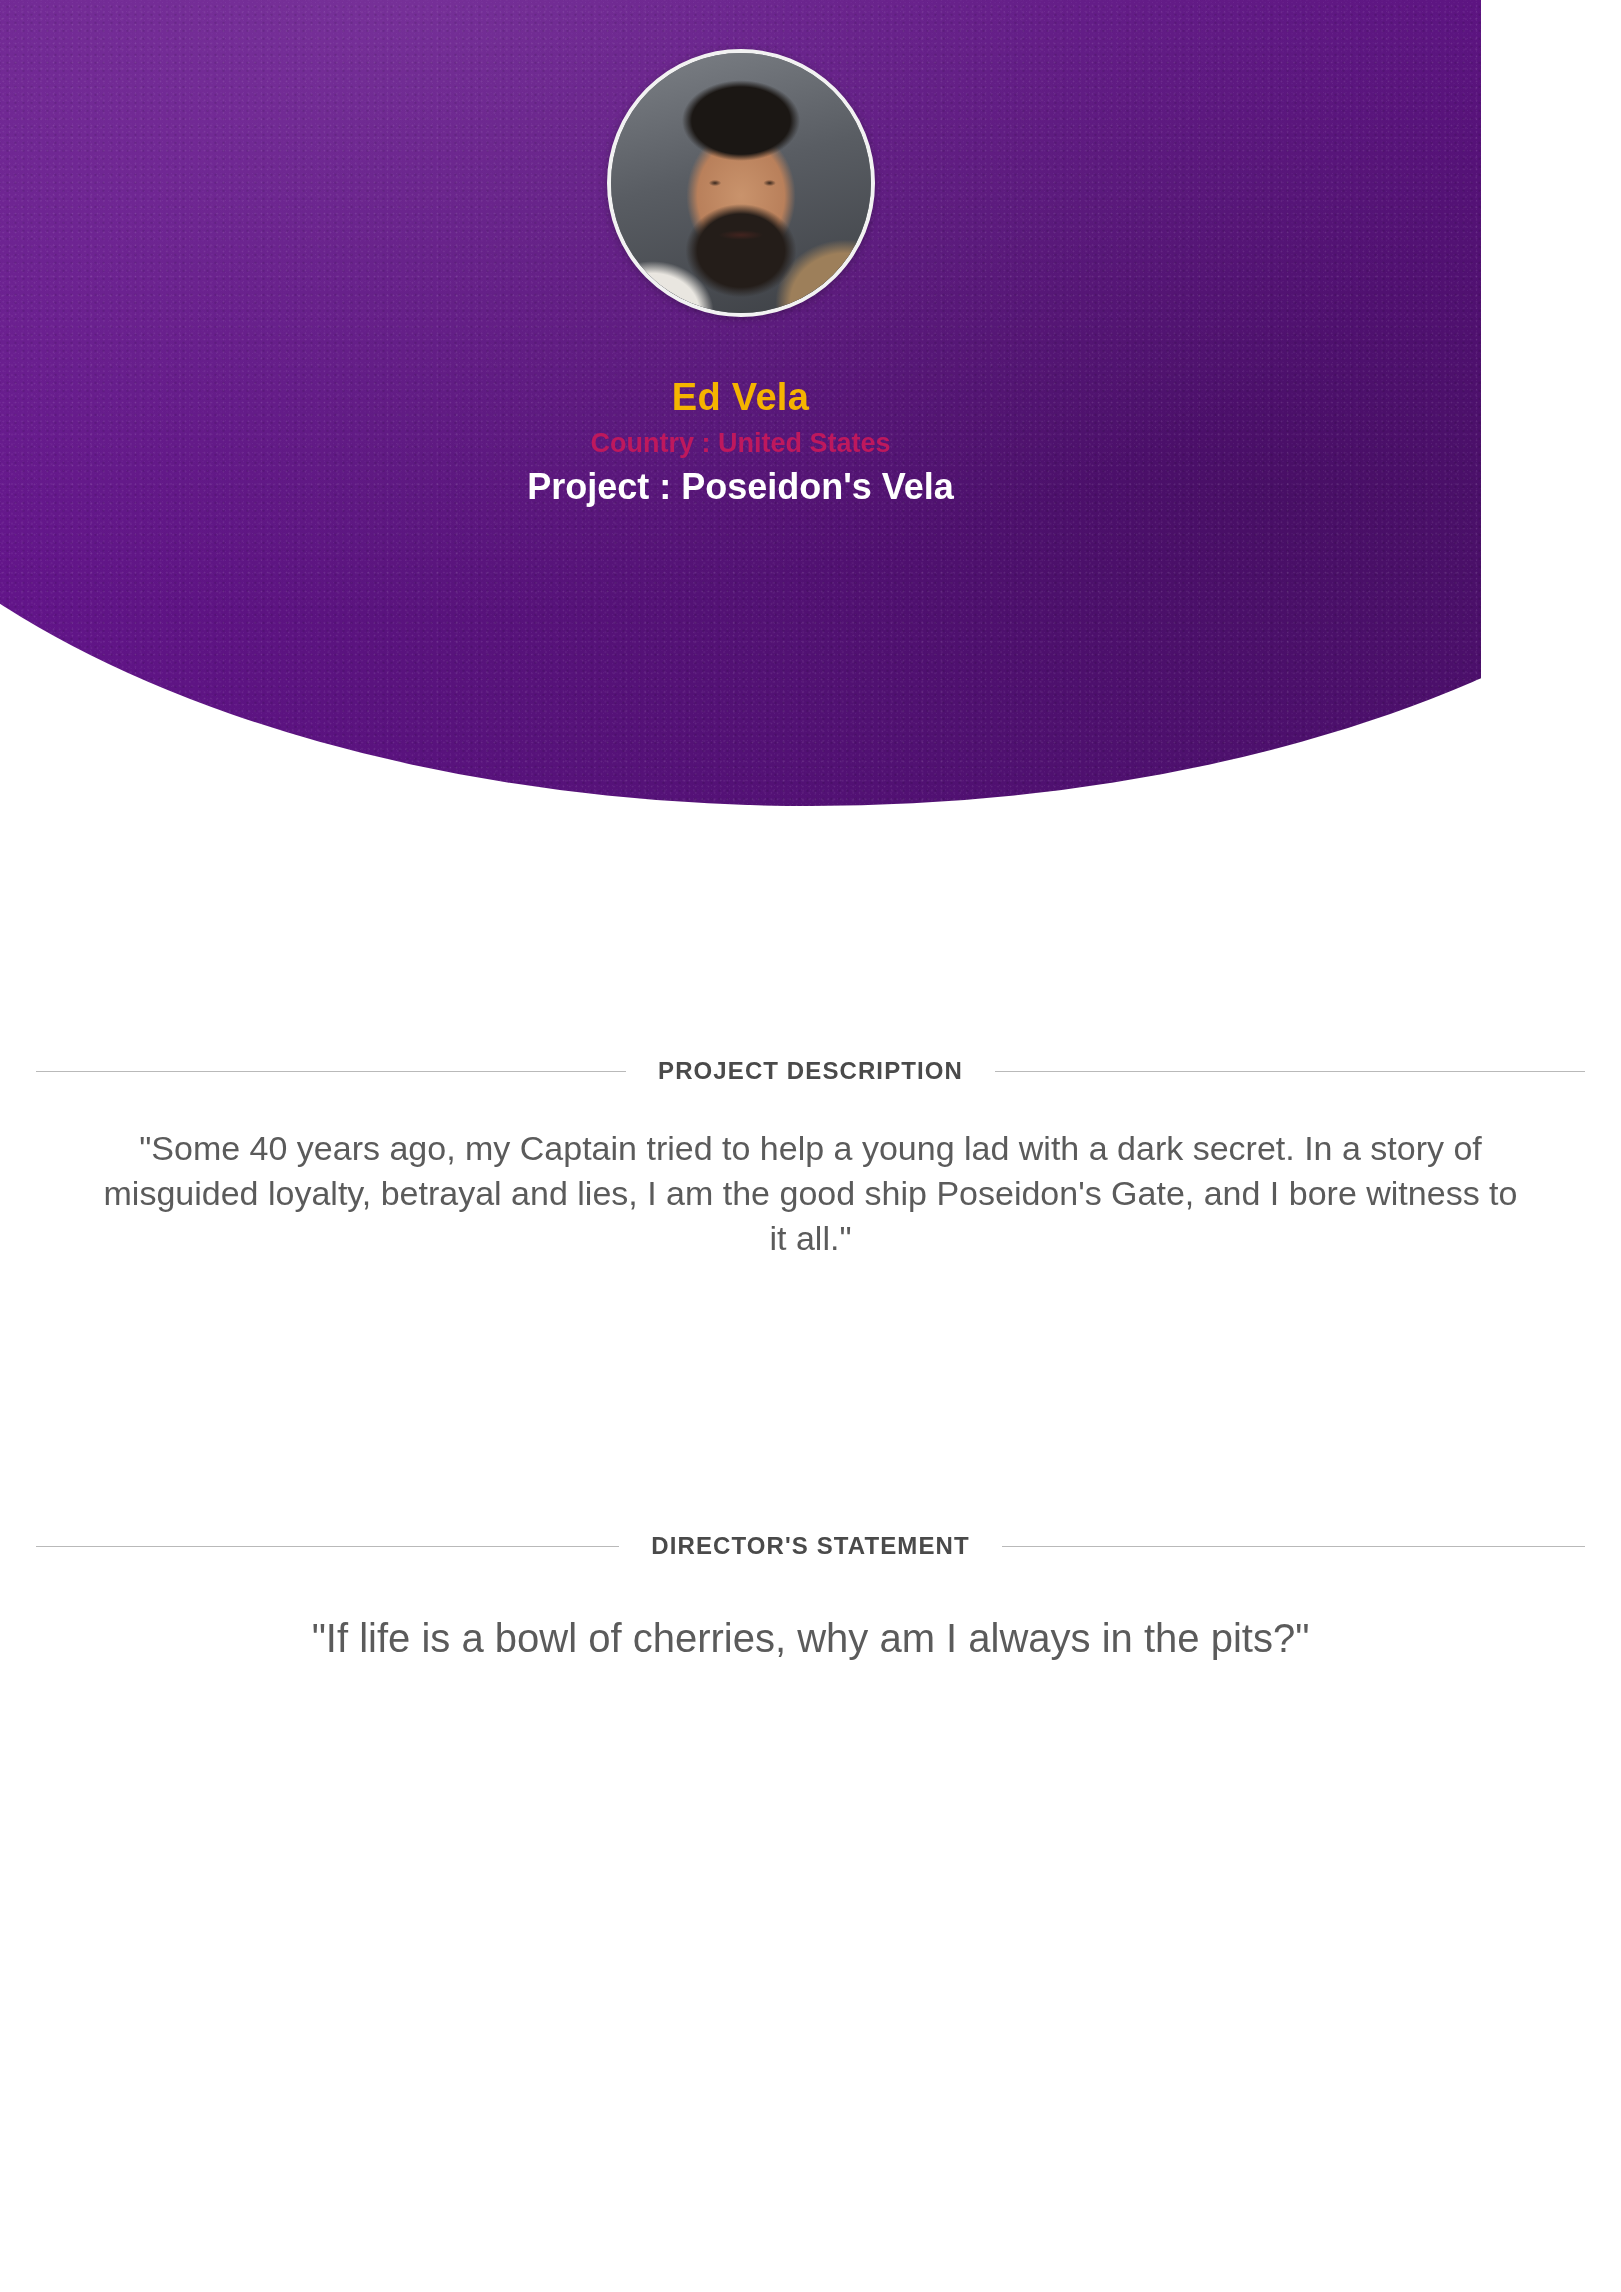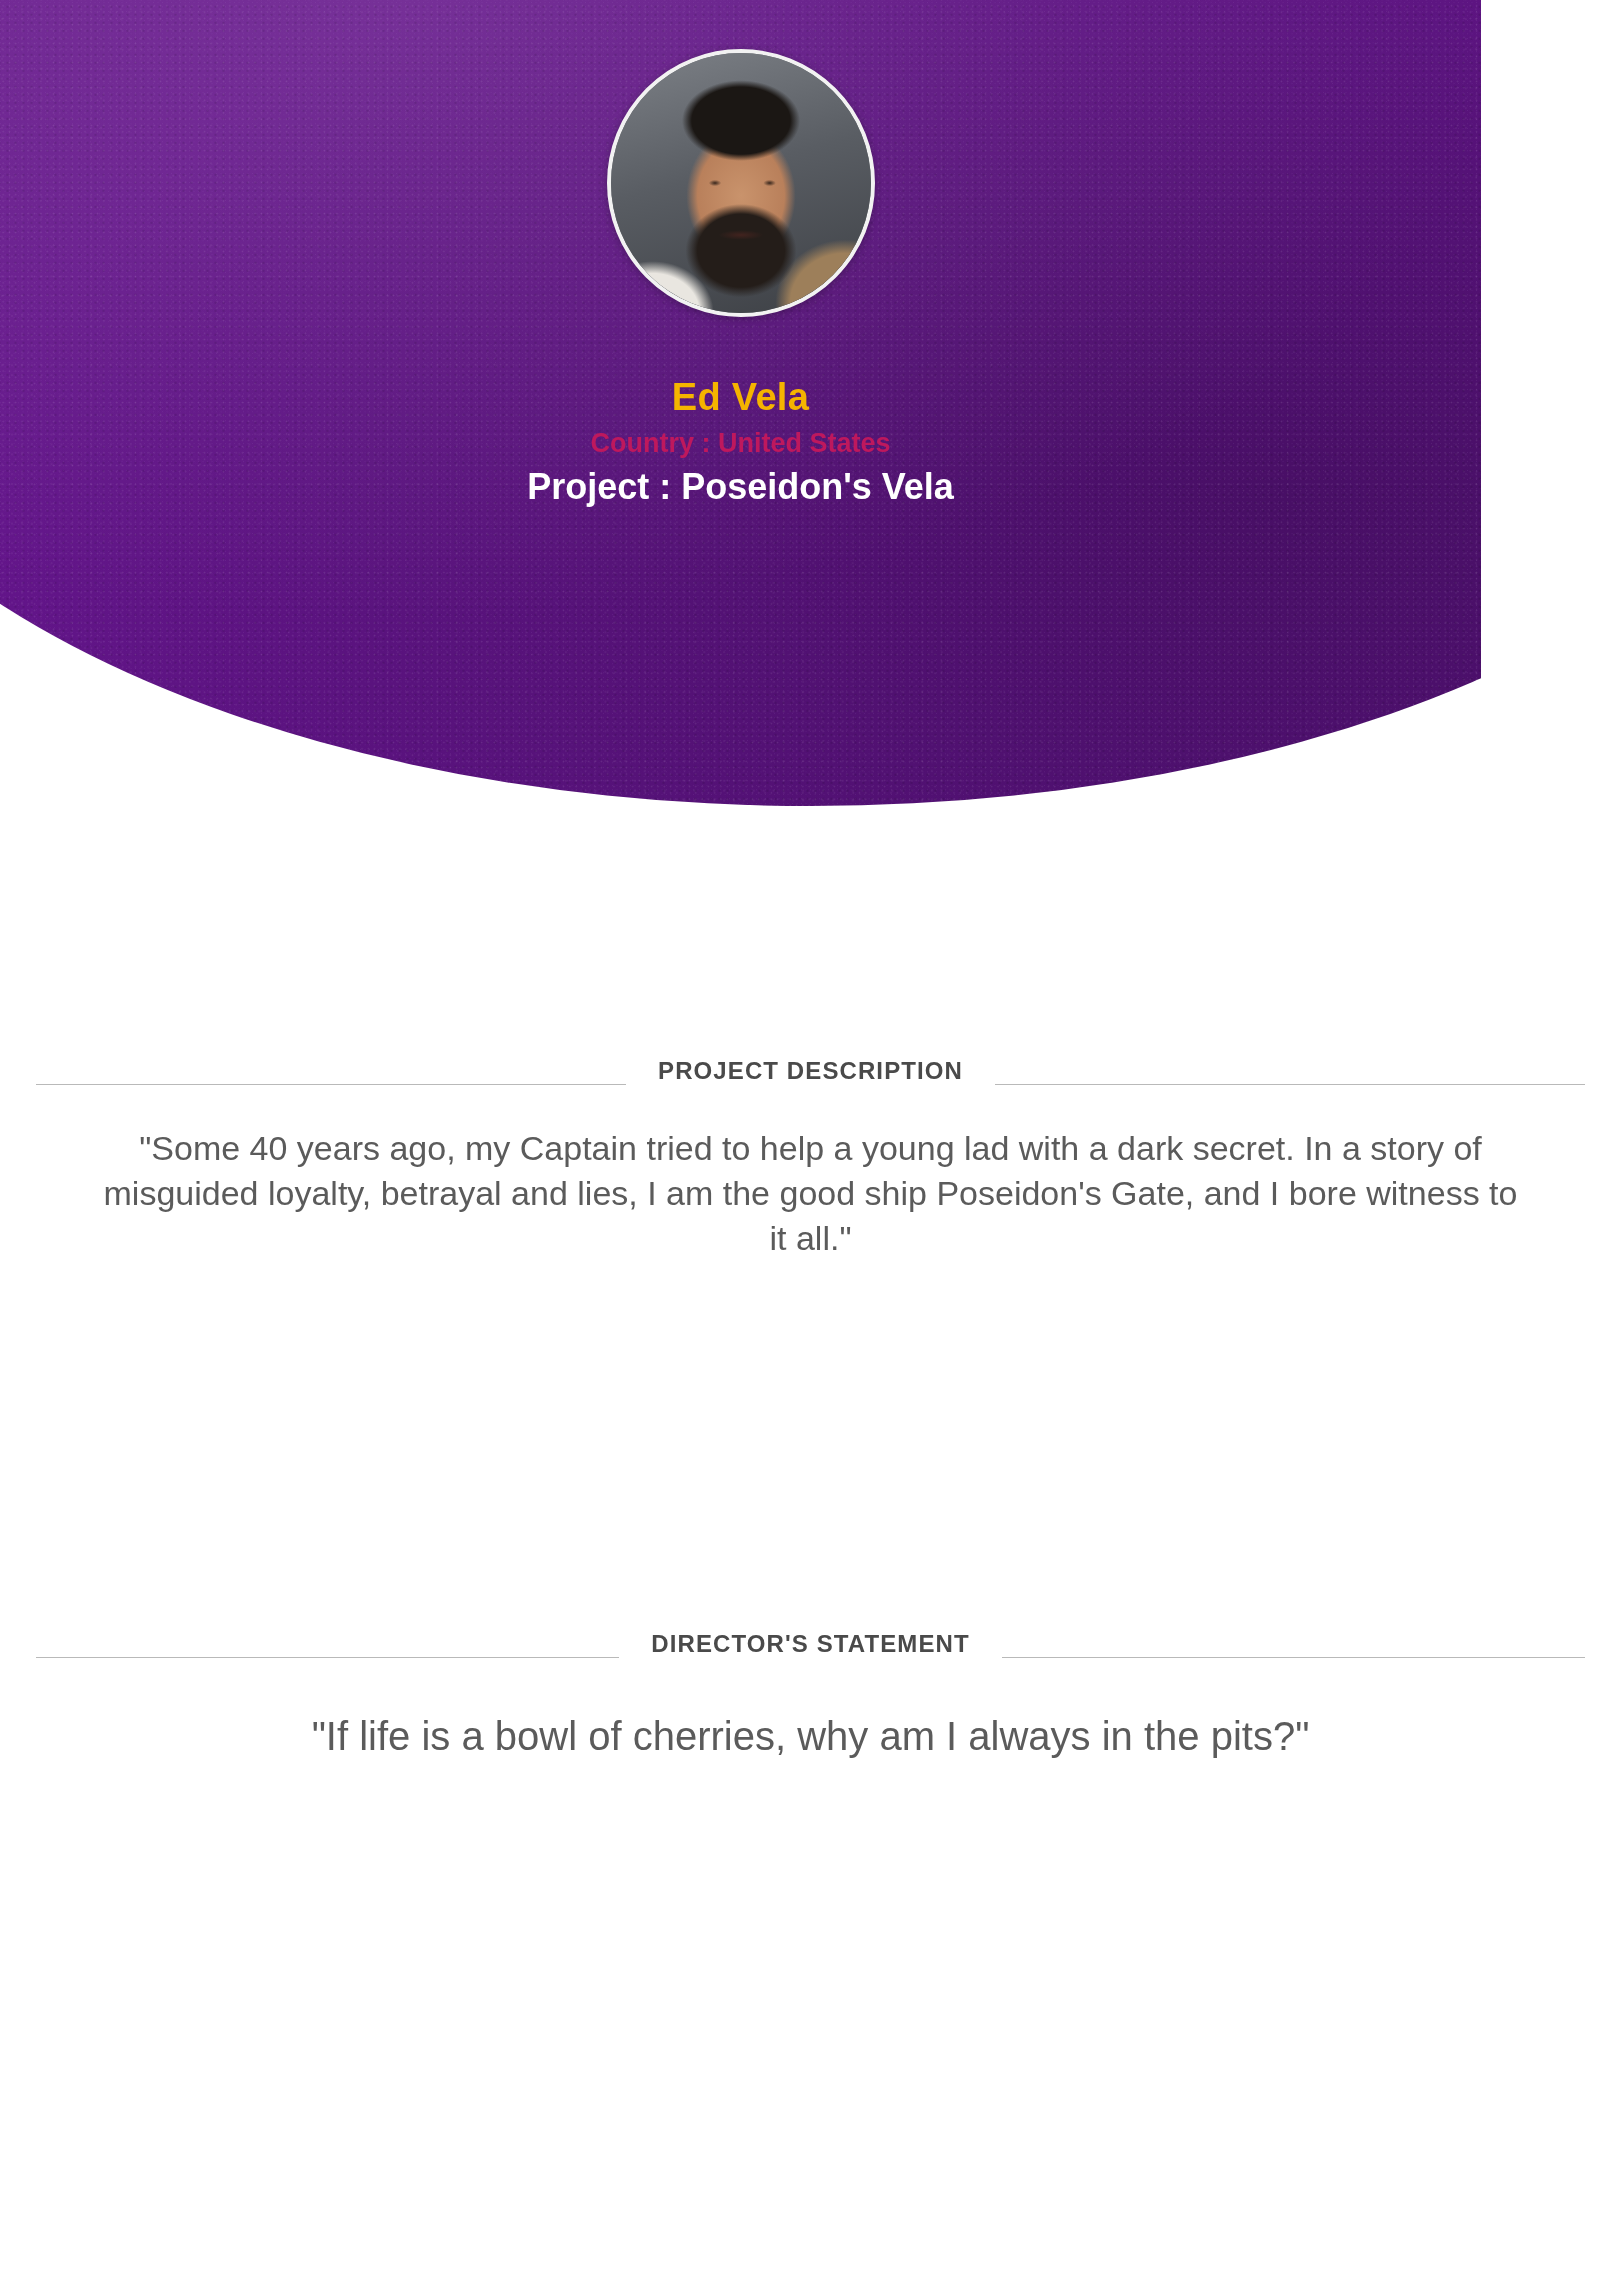--- a/index.html
+++ b/index.html
@@ -127,21 +127,21 @@
   }
 
   
   .section {
     position: absolute;
     left: 0;
     width: 1621px;
   }
   .section-head {
     display: flex;
-    align-items: flex-end;
+    align-items: center;
     justify-content: center;
     gap: 32px;
     padding: 0 36px;
   }
   .rule {
     flex: 1 1 auto;
     height: 0.9px;
     background: #b9b9b9;
   }
   .section-title {
@@ -188,21 +188,21 @@
 
 <div class="section" style="top: 1057px;">
   <div class="section-head">
     <div class="rule"></div>
     <div class="section-title">PROJECT DESCRIPTION</div>
     <div class="rule"></div>
   </div>
   <div class="body-text desc-text">"Some 40 years ago, my Captain tried to help a young lad with a dark secret. In a story of misguided loyalty, betrayal and lies, I am the good ship Poseidon's Gate, and I bore witness to it all."</div>
 </div>
 
-<div class="section" style="top: 1630px;">
+<div class="section" style="top: 1532px;">
   <div class="section-head">
     <div class="rule"></div>
     <div class="section-title">DIRECTOR'S STATEMENT</div>
     <div class="rule"></div>
   </div>
   <div class="body-text stmt-text">"If life is a bowl of cherries, why am I always in the pits?"</div>
 </div>
 
 
 </body></html>

